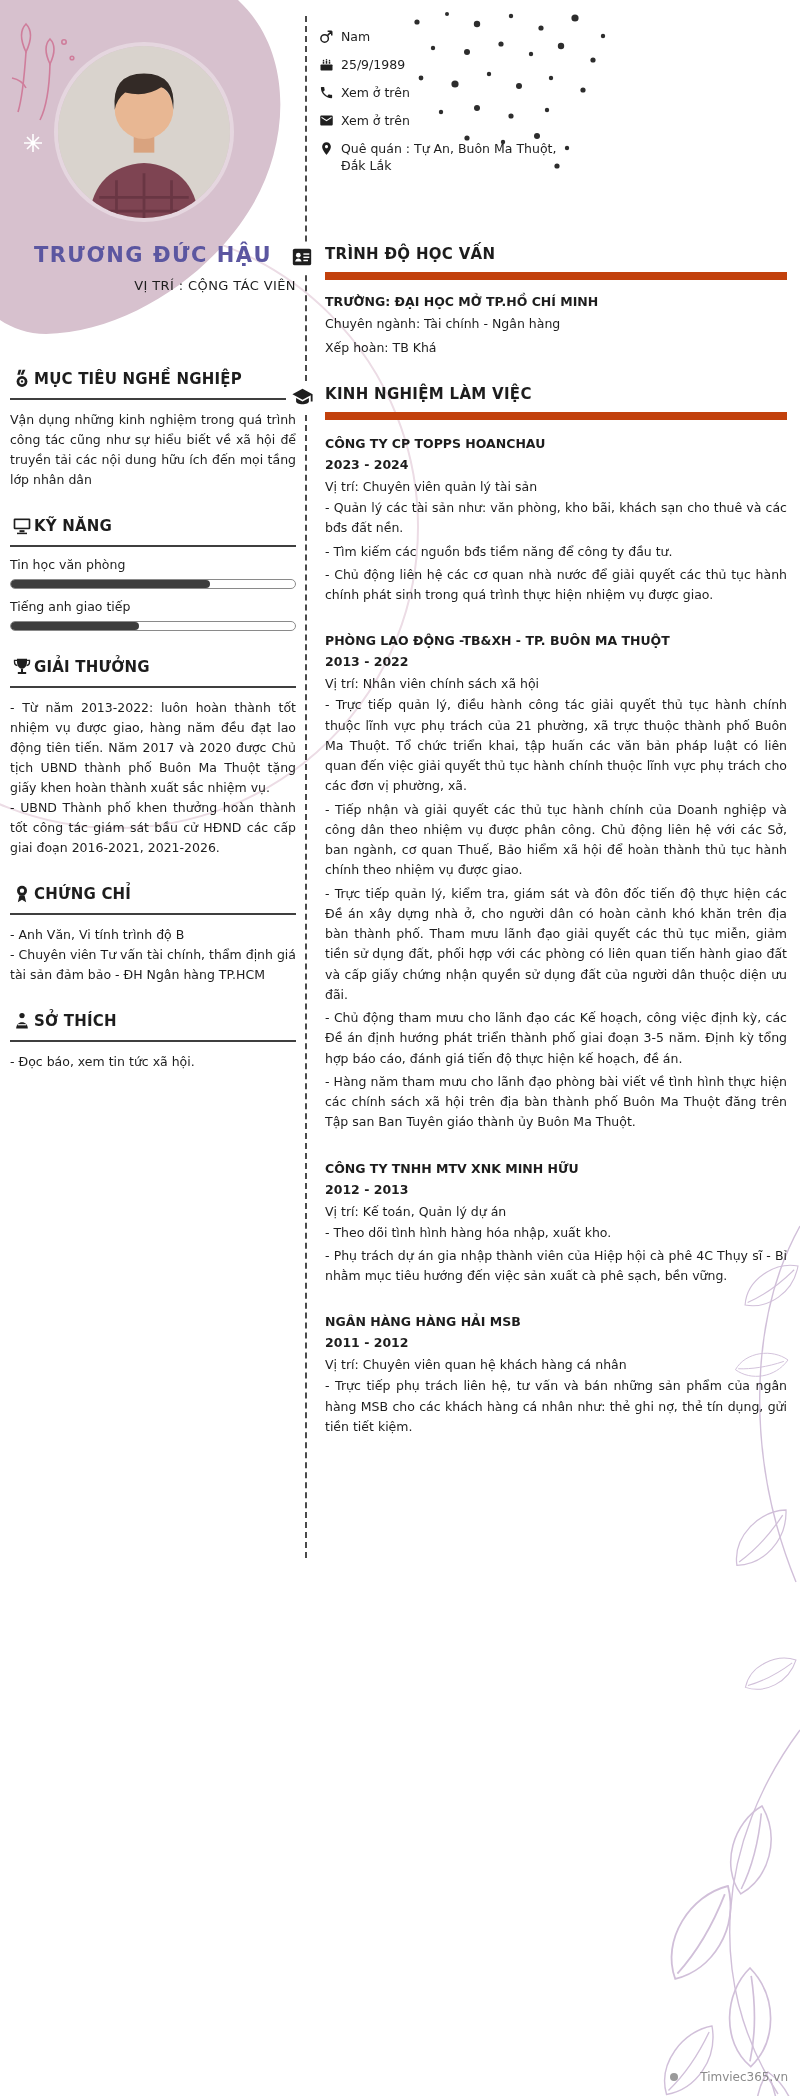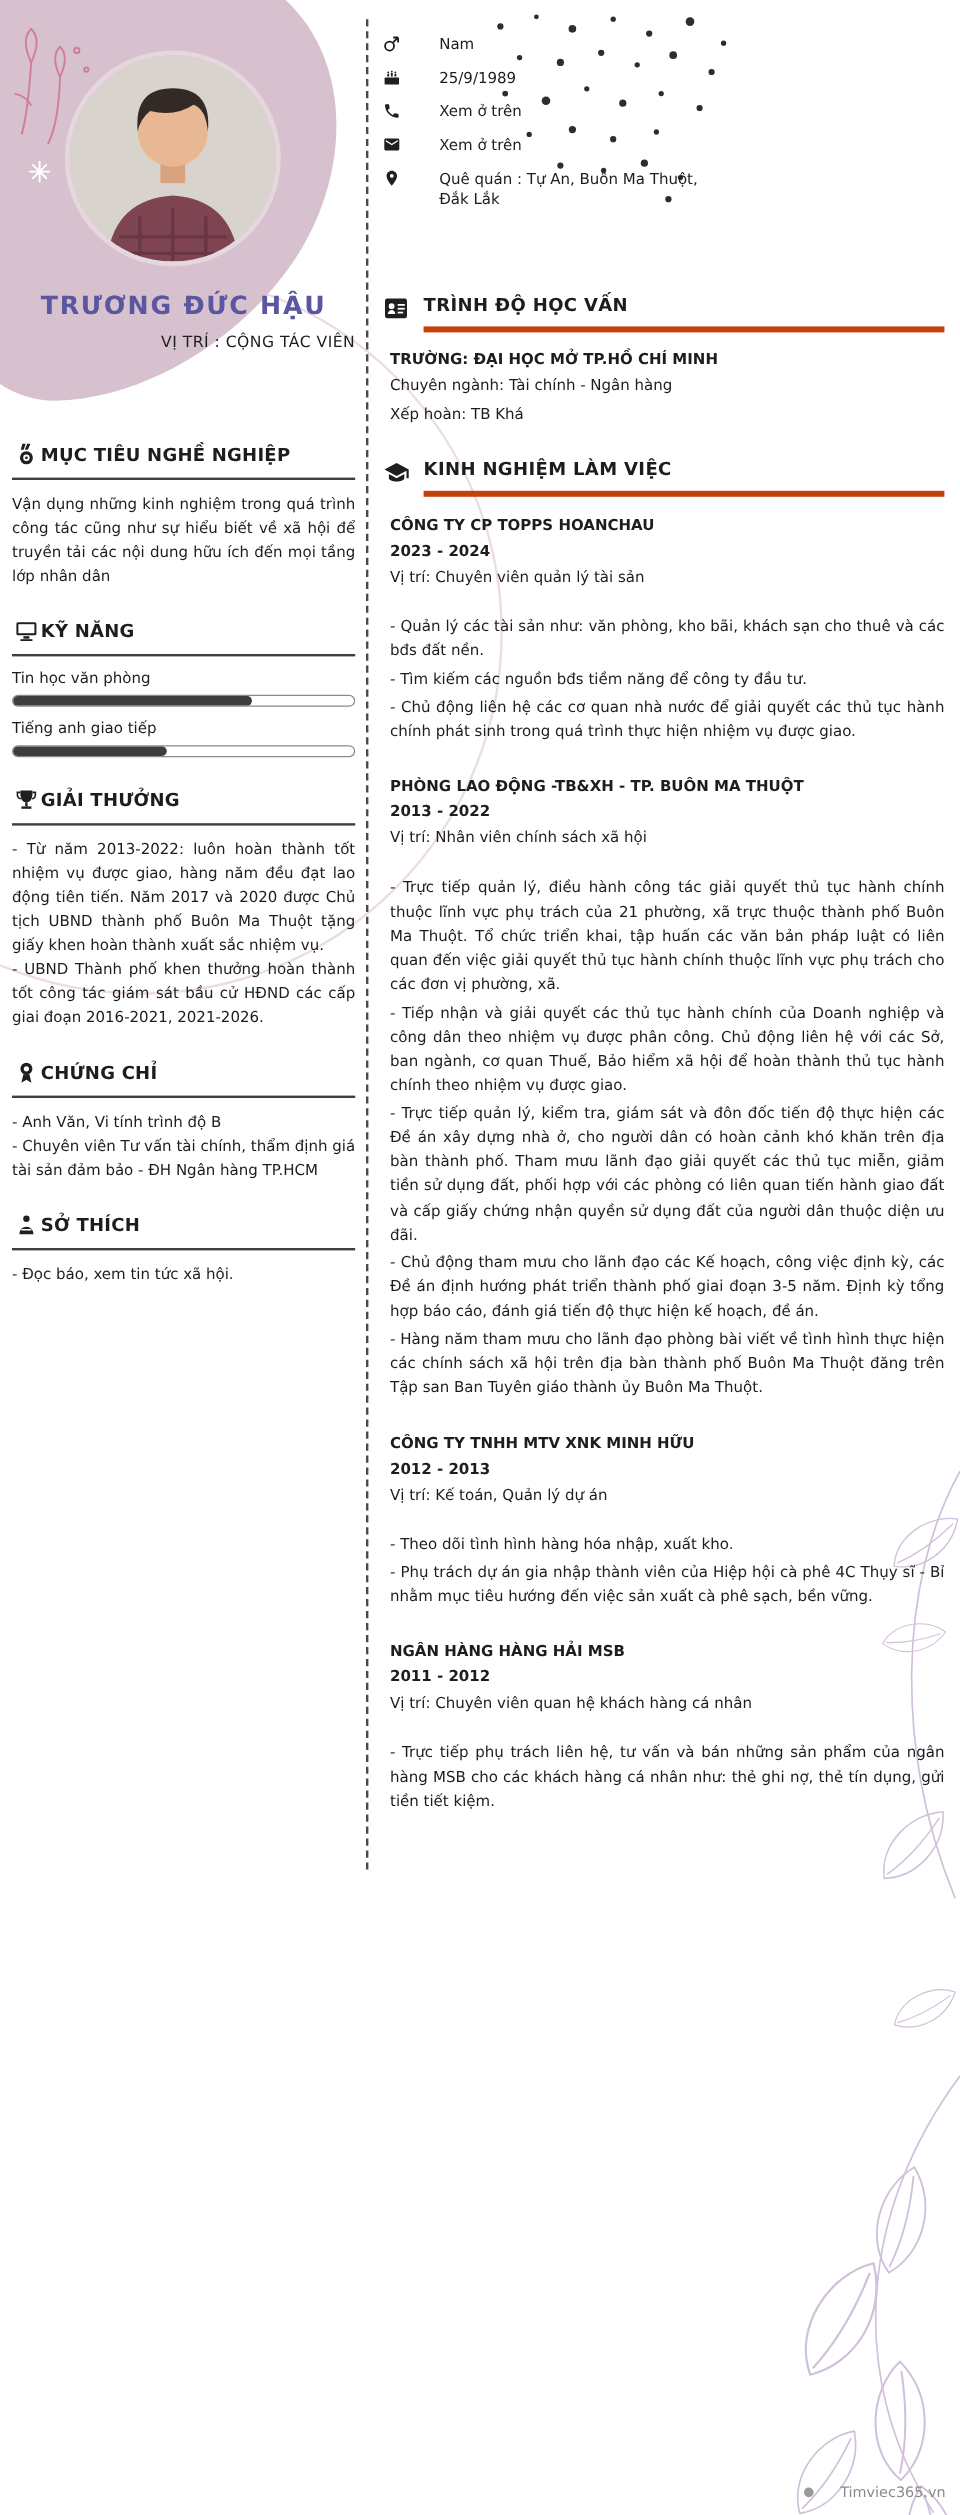--- a/index.html
+++ b/index.html
@@ -13,21 +13,21 @@
   .decor-flowers{position:absolute;left:2px;top:18px;z-index:2;}
   .decor-sparkle{position:absolute;left:24px;top:134px;z-index:2;}
   .decor-leaves{position:absolute;right:0;top:1210px;z-index:0;}
   .dash-line{position:absolute;left:305px;top:16px;height:1542px;border-left:2px dashed #4a4a4a;z-index:1;}
 
   .photo{position:absolute;left:58px;top:46px;width:172px;height:172px;border-radius:50%;overflow:hidden;z-index:2;box-shadow:0 0 0 4px rgba(255,255,255,.35);}
   .photo svg{display:block;width:100%;height:100%;}
 
   
   .contact{position:absolute;left:318px;top:28px;width:310px;z-index:2;display:flex;flex-direction:column;gap:11px;}
-  .contact-row{display:flex;align-items:flex-start;gap:31px;font-size:12.5px;line-height:17px;}
+  .contact-row{display:flex;align-items:flex-start;gap:6px;font-size:12.5px;line-height:17px;}
   .contact-row .cicon{flex:0 0 17px;height:17px;display:flex;align-items:center;justify-content:center;}
   .contact-row .ctext{width:218px;}
 
   
   .left-col{position:absolute;left:10px;top:243px;width:286px;z-index:2;}
   .name{color:#5b56a0;font-size:21px;font-weight:bold;text-align:center;letter-spacing:1.5px;}
   .position{font-size:13px;text-align:right;margin-top:11px;letter-spacing:.4px;}
   .left-sections{margin-top:74px;display:flex;flex-direction:column;gap:24px;}
   .sec-head{display:flex;align-items:center;gap:0;border-bottom:2px solid #3f3f3f;padding-bottom:7px;}
   .sec-head .sicon{flex:0 0 24px;height:24px;display:flex;align-items:center;justify-content:center;}
@@ -36,31 +36,31 @@
   .sec-body p{margin:0;}
 
   .skill{margin-top:10px;}
   .skill-label{font-size:12.5px;margin-bottom:7px;}
   .bar-track{height:8px;border:1px solid #8a8a8a;border-radius:6px;position:relative;}
   .bar-fill{height:100%;background:#3d3d3d;border-radius:6px;width:0;}
 
   
   .right-col{position:absolute;left:325px;top:245px;width:462px;z-index:2;}
   .r-section{margin-bottom:30px;}
-  .r-head{position:relative;display:flex;align-items:center;border-bottom:5px solid #c2410c;padding-bottom:9px;margin-bottom:14px;margin-left:28px;}
+  .r-head{position:relative;display:flex;align-items:center;border-bottom:8px solid #c2410c;padding-bottom:9px;margin-bottom:14px;}
   .r-head .sicon{position:absolute;left:-39px;top:-3px;width:32px;height:30px;background:#fff;display:flex;align-items:center;justify-content:center;}
   .r-title{font-size:15px;font-weight:bold;letter-spacing:.3px;}
   .edu-school{font-size:12.5px;font-weight:bold;margin-bottom:7px;}
   .edu-line{font-size:12.5px;margin-bottom:9px;}
   .job{margin-top:8px;}
   .job + .job{margin-top:26px;}
   .job-company{font-size:12.5px;font-weight:bold;line-height:1.6;}
   .job-period{font-size:12.5px;font-weight:bold;margin-top:3px;}
   .job-role{font-size:12.5px;margin-top:7px;}
-  .job-bullets{margin-top:24px;}
+  .job-bullets{margin-top:4px;}
   .job-bullets p{margin:0 0 3px;font-size:12.5px;line-height:1.62;text-align:justify;}
 
   .watermark{position:absolute;right:12px;top:2070px;z-index:3;display:flex;align-items:center;gap:22px;font-size:12px;color:#8a8a8a;}
   .watermark .wdot{width:8px;height:8px;border-radius:50%;background:#9a9a9a;}
 
   svg.icon{display:block;}
 </style>
 </head>
 <body>
 

